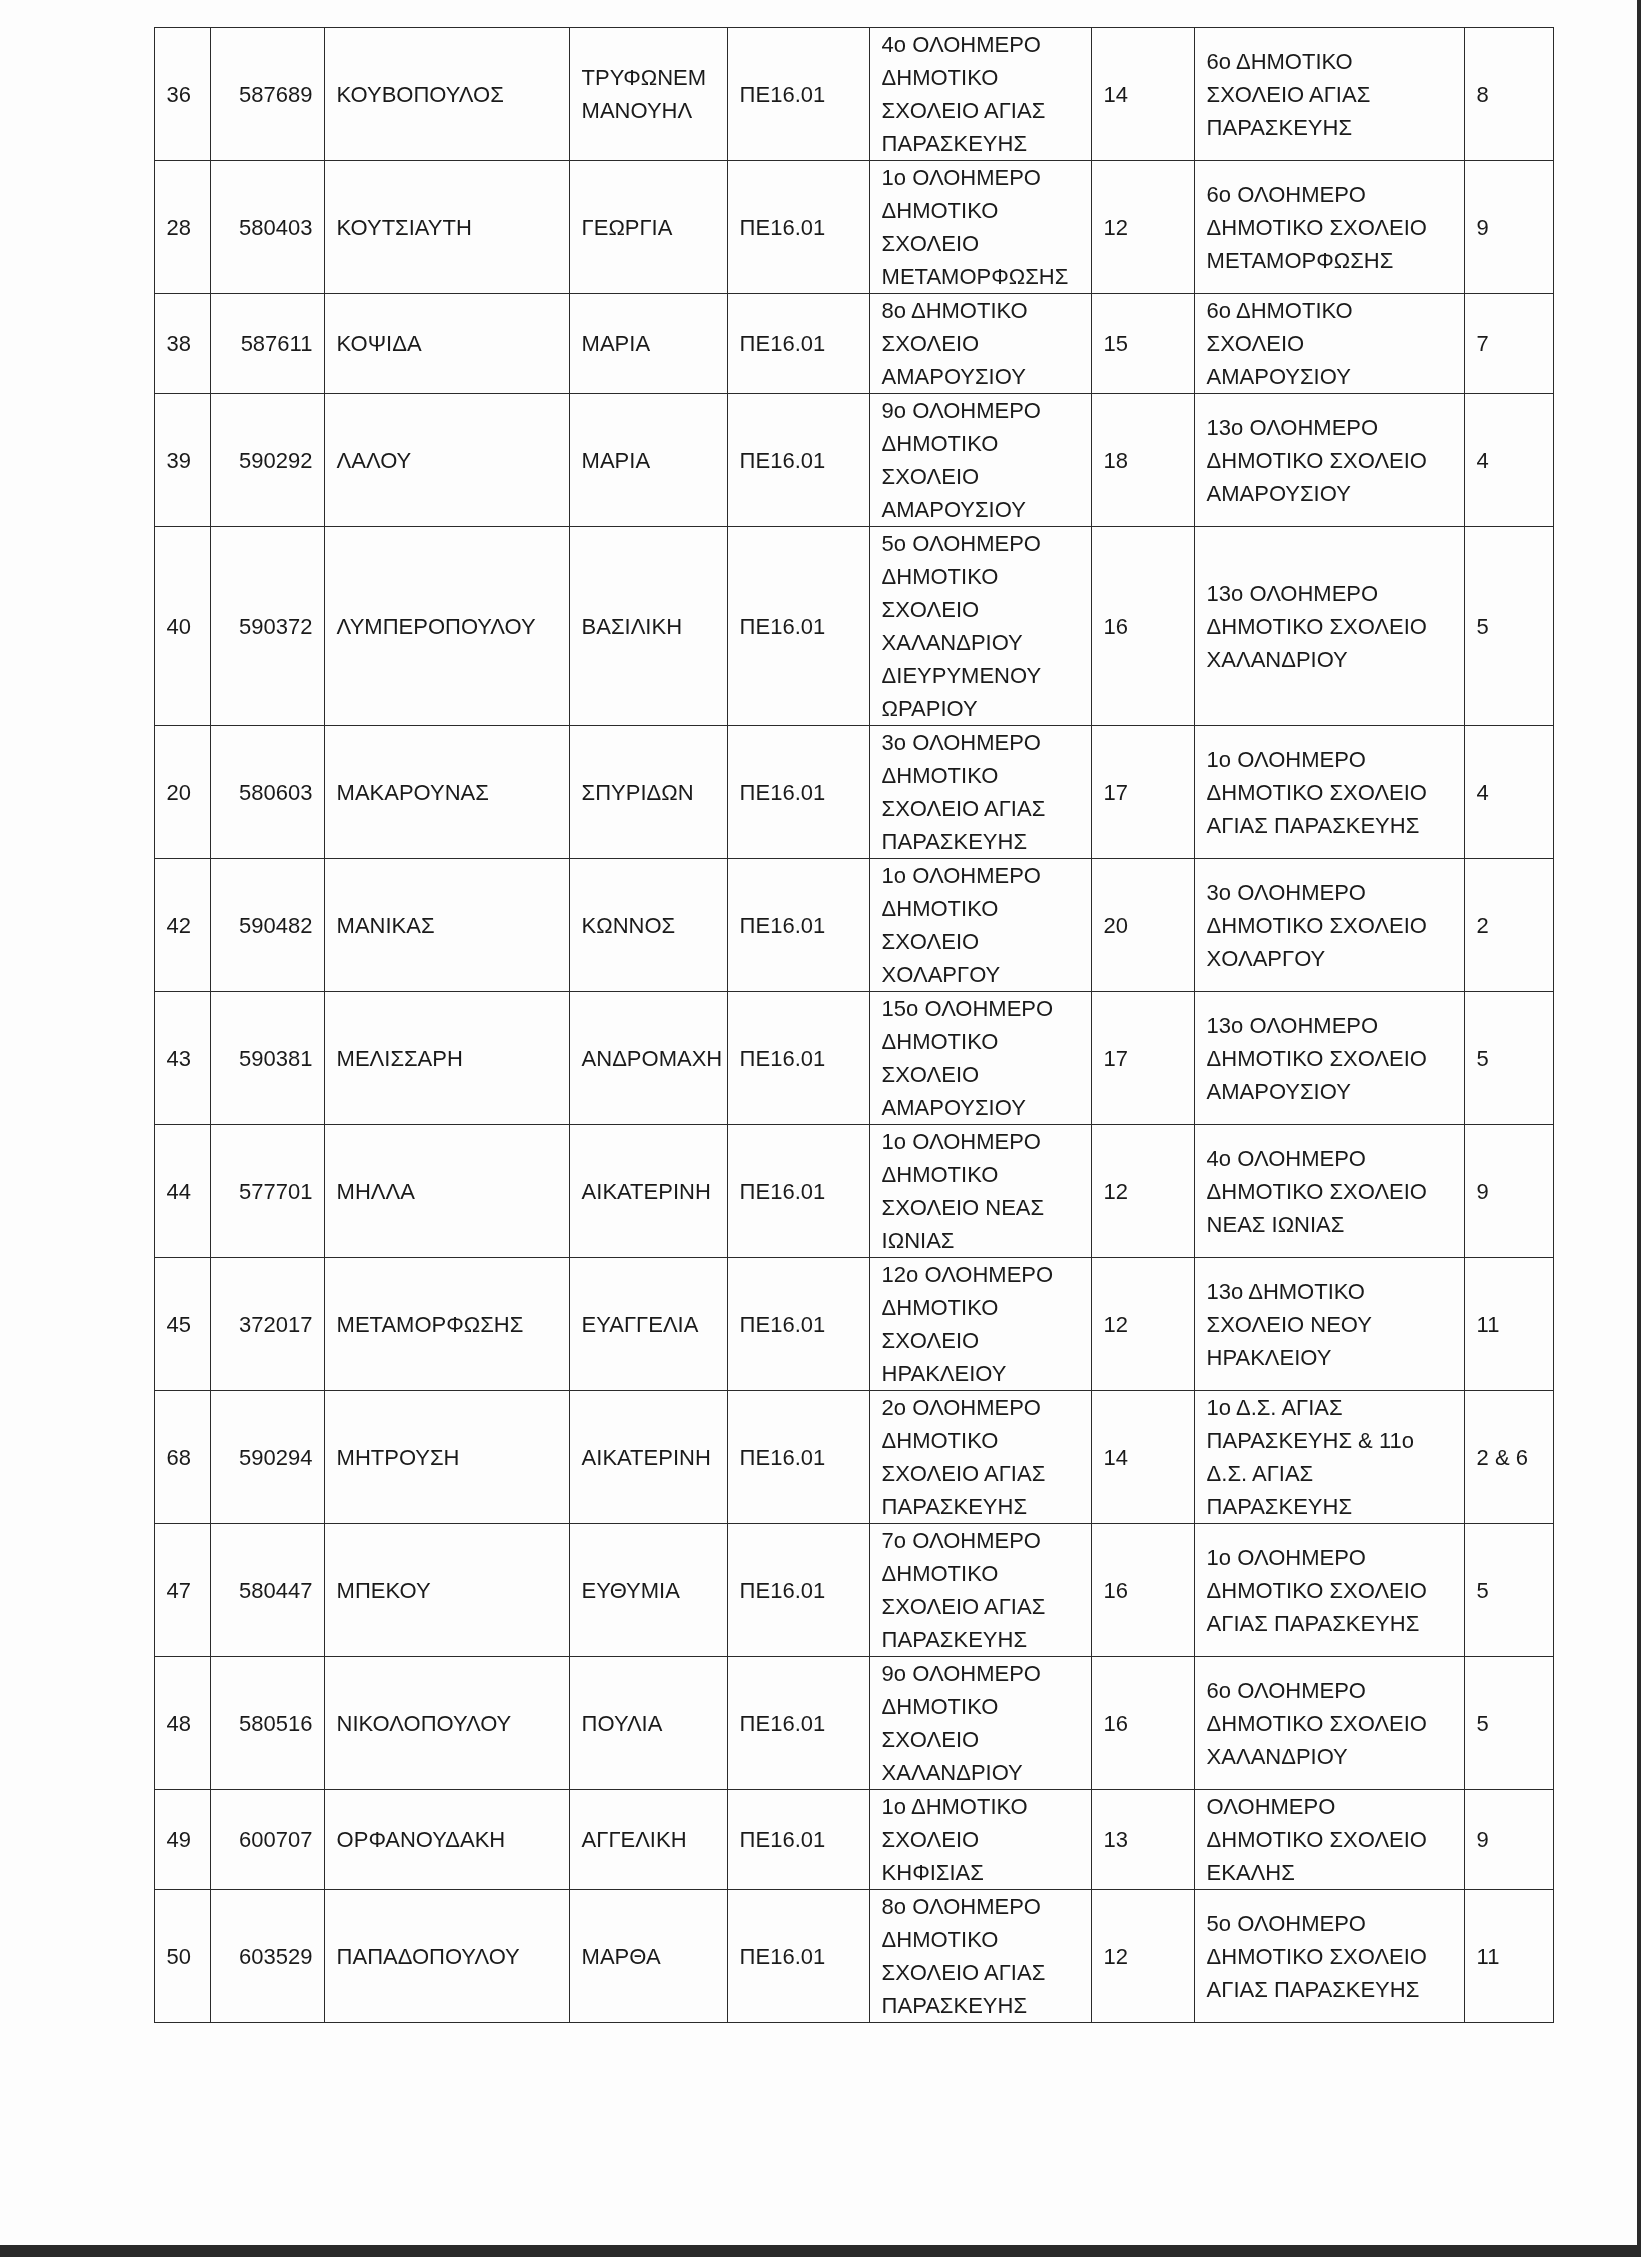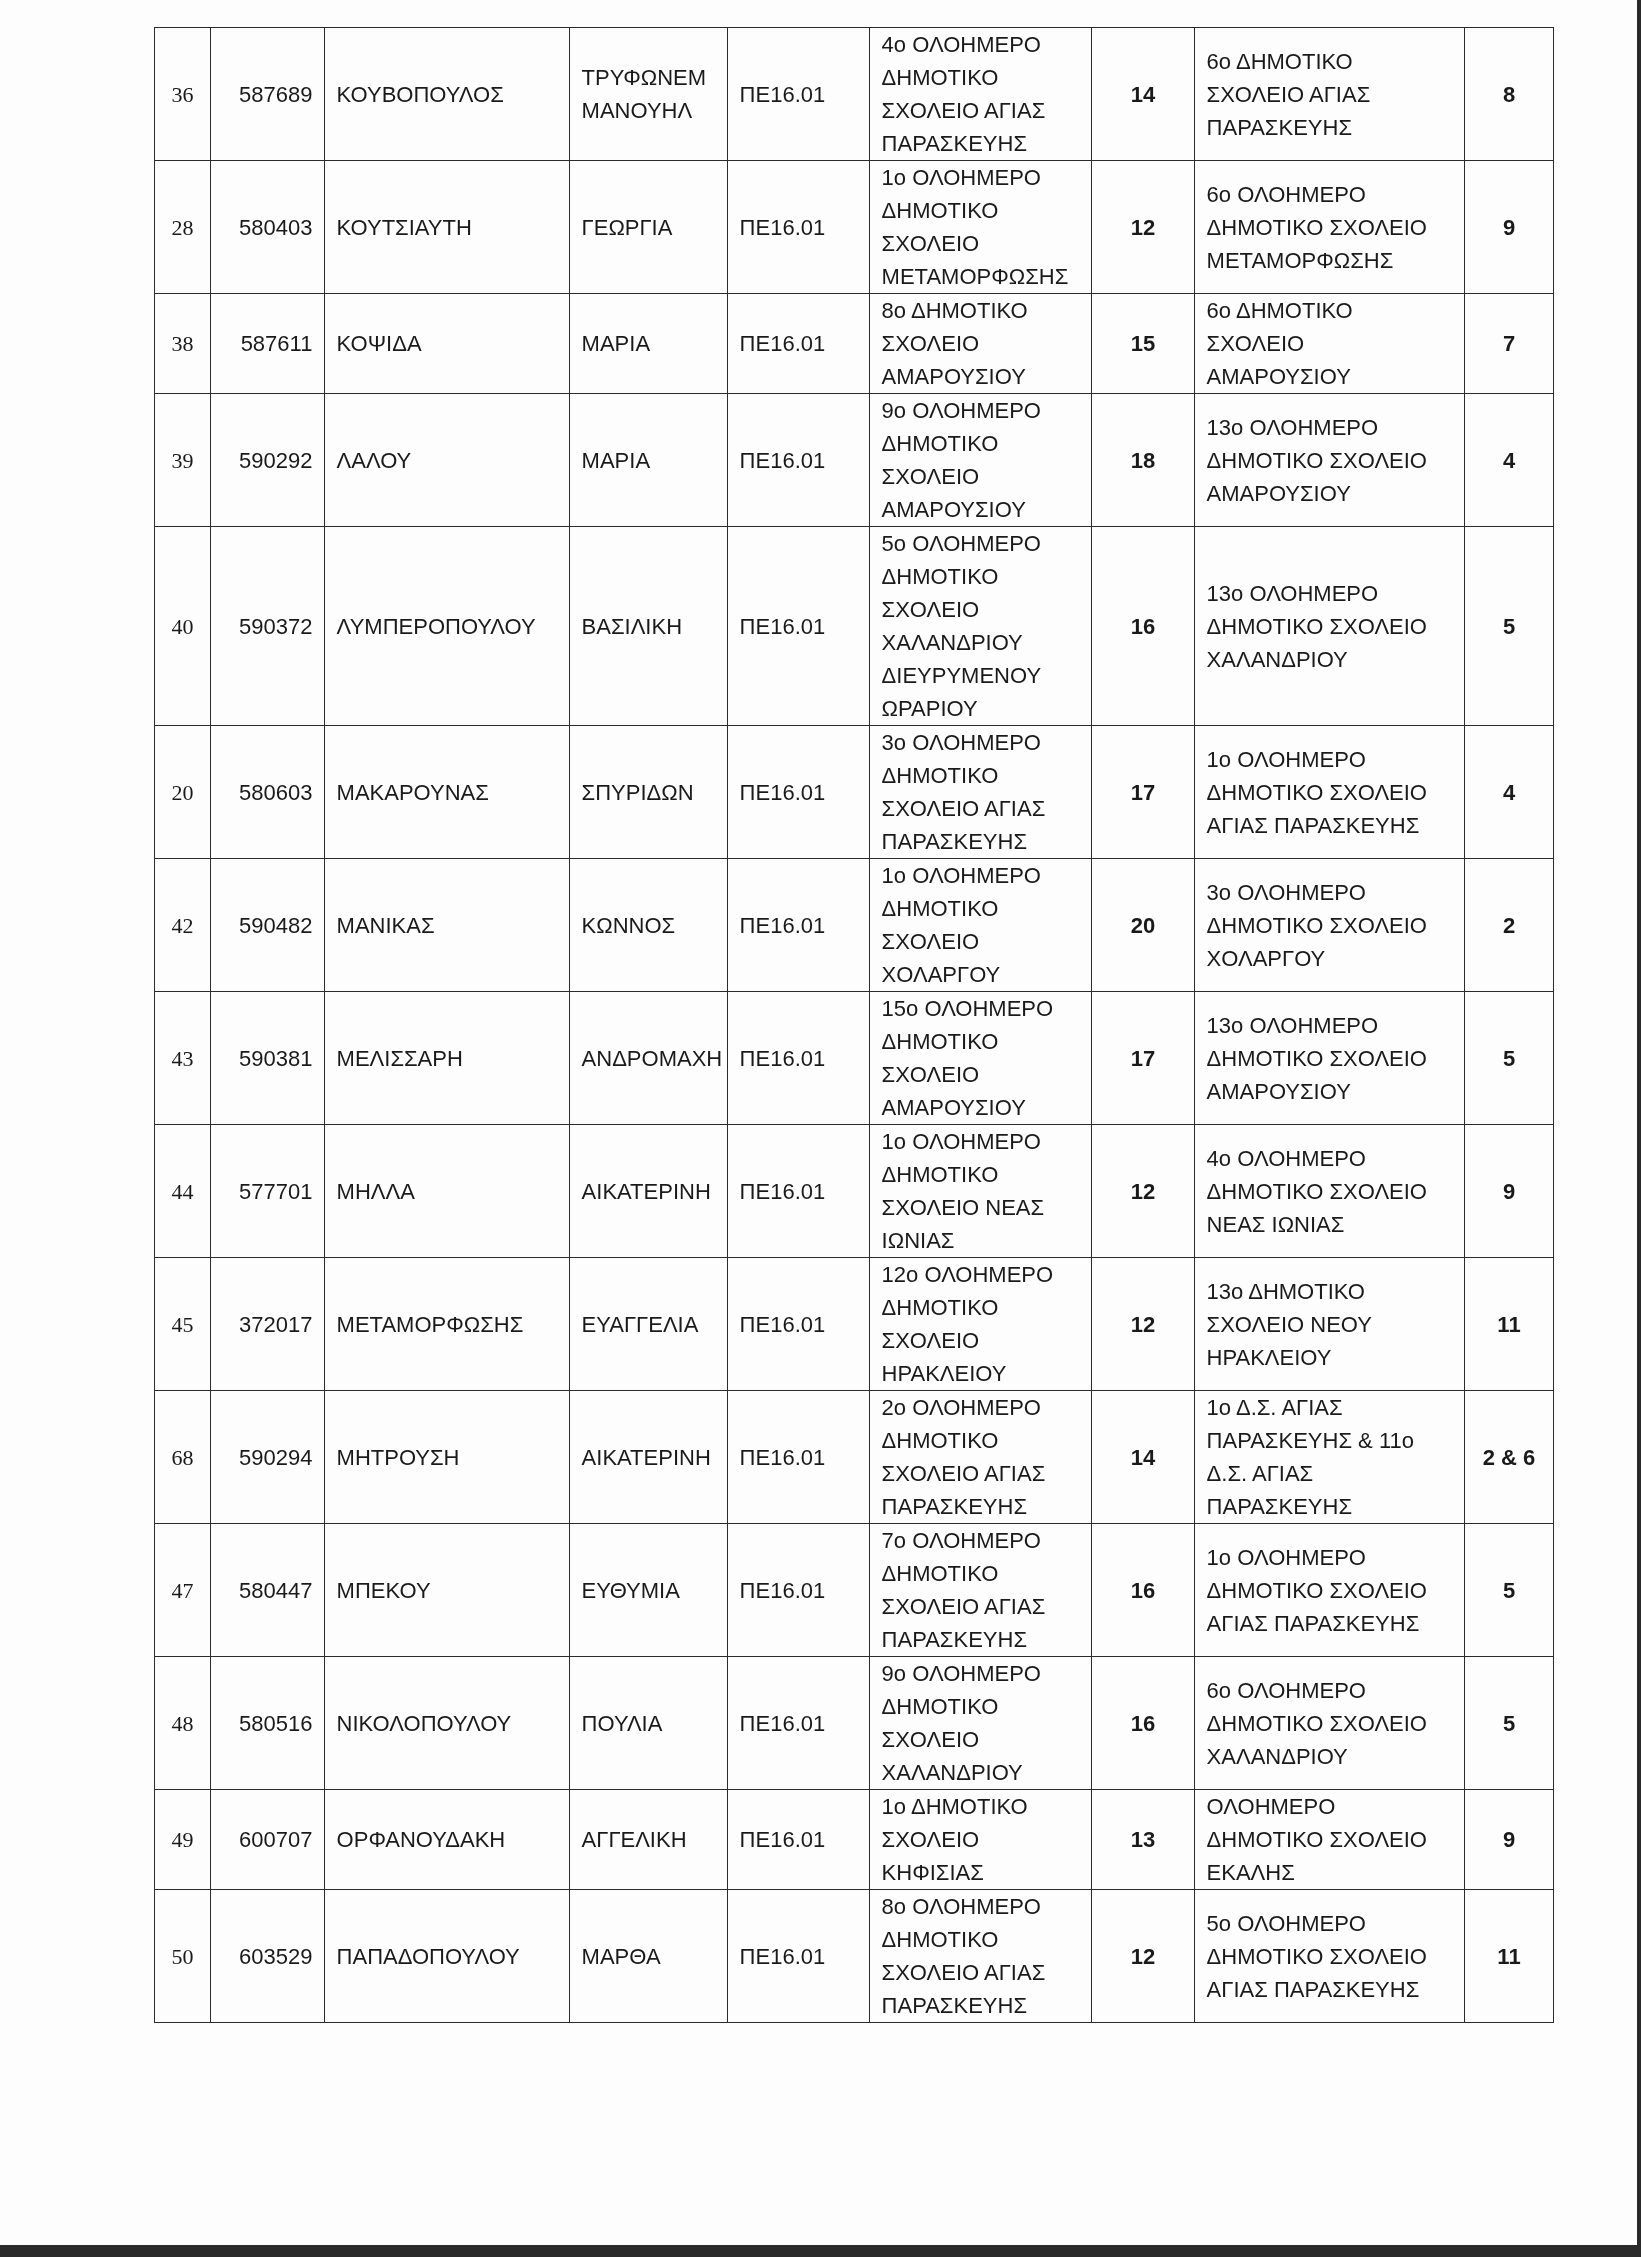--- a/index.html
+++ b/index.html
@@ -53,23 +53,23 @@
     col.c-aa { width: 56px; }
     col.c-am { width: 114px; }
     col.c-surname { width: 245px; }
     col.c-name { width: 158px; }
     col.c-spec { width: 142px; }
     col.c-school { width: 222px; }
     col.c-points { width: 103px; }
     col.c-target { width: 270px; }
     col.c-score { width: 89px; }
 
-    td.aa { text-align: center; padding: 0 3.9px; font-family: Liberation Serif, serif; }
+    td.aa { padding: 0 3.9px; }
     td.am { text-align: right; padding-left: 9.7px; }
-    td.points, td.score { text-align: center; font-weight: bold; padding-right: 13.5px; }
+    td.points, td.score { text-align: left; font-weight: normal; padding-right: 13.5px; }
     td.school, td.target { padding-top: 1.9px; padding-bottom: 1.9px; }
     td.first-row { border-top: none; }
     .line { display: block; white-space: nowrap; }
   </style>
 </head>
 <body>
 
 <div class="page">
   <table class="grid">
     <colgroup>

